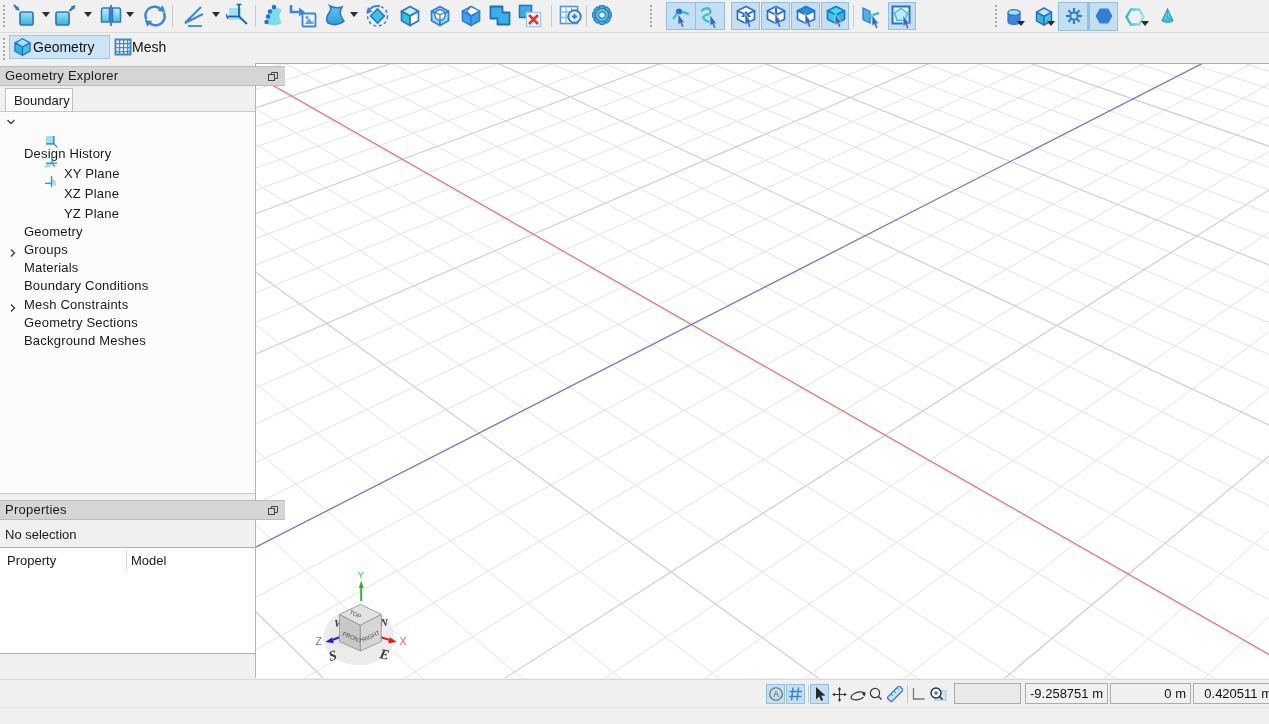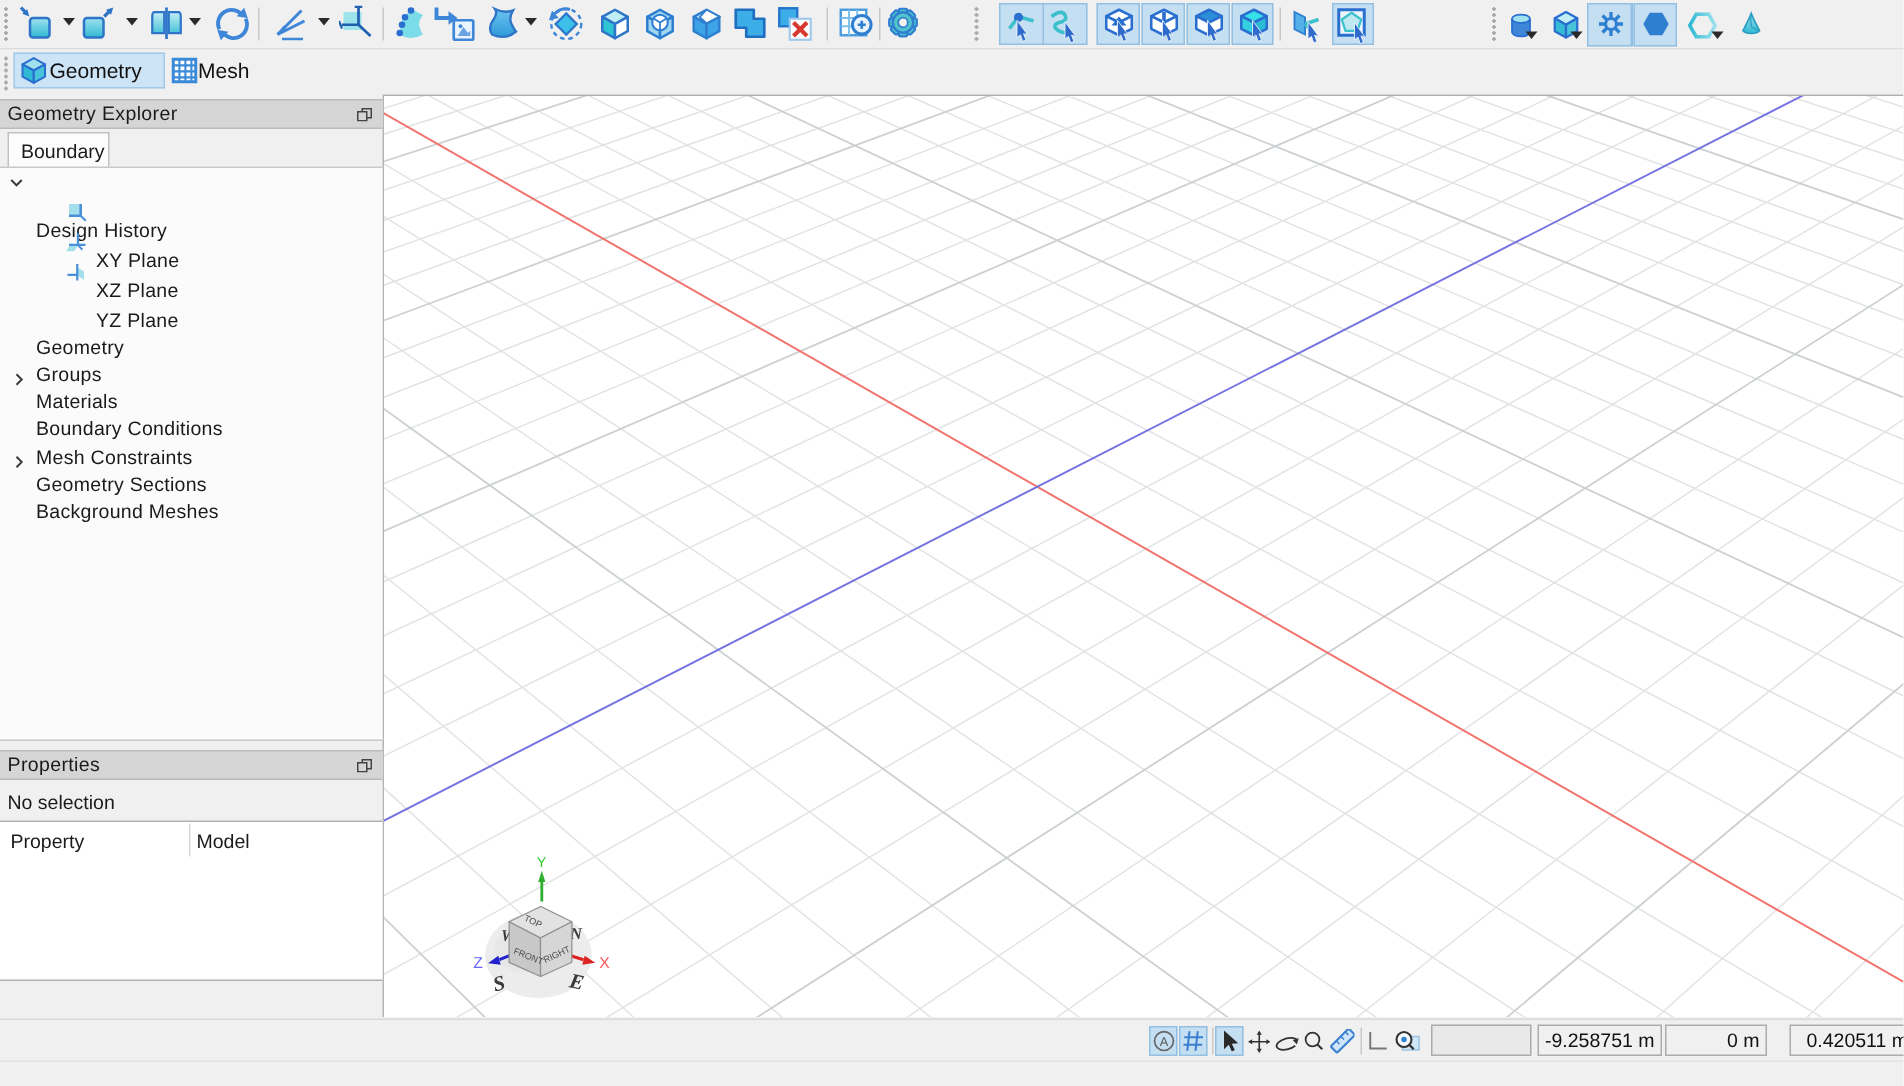--- a/index.html
+++ b/index.html
@@ -9,21 +9,21 @@
   background-image:radial-gradient(circle, #a8a8a8 1px, transparent 1.4px);
   background-size:4px 4px; }
 .tsep { width:1px; height:22px; top:5px; background:#c8c8c8; }
 .ddown { width:0; height:0; border-left:4.5px solid transparent; border-right:4.5px solid transparent; border-top:5.5px solid #2a2a2a; }
 #toolbar .ddown { top:12px; }
 #tabrow { left:0; top:33px; width:1269px; height:30px; background:#f0f0f0; position:absolute; }
 .tab { top:2px; height:24px; display:flex; align-items:center; font-size:14px; color:#111; position:absolute; }
 #tab-geom { left:9px; width:101px; background:#cde3f6; border:1px solid #a3c7e8; padding-left:3px; }
 #tab-mesh { left:110px; width:70px; padding-left:4px; }
 #leftpanel { left:0; top:63px; width:256px; height:615px; background:#f0f0f0; border-right:1px solid #b4b4b4; position:absolute; }
-.ptitle { left:0; width:255px; height:20px; background:#d5d5d5; border-top:1px solid #bcbcbc; border-bottom:1px solid #bcbcbc; font-size:13px; letter-spacing:0.25px; color:#1a1a1a; line-height:18px; padding-left:5px; position:absolute; }
+.ptitle { left:0; width:285px; height:20px; background:#d5d5d5; border-top:1px solid #bcbcbc; border-bottom:1px solid #bcbcbc; font-size:13px; letter-spacing:0.25px; color:#1a1a1a; line-height:18px; padding-left:5px; position:absolute; }
 .floatico { position:absolute; right:7px; top:5px; width:10px; height:9px; }
 #explorer-tab { left:5px; top:25px; width:68px; height:24px; background:#fcfcfc; border:1px solid #c0c0c0; border-bottom:none; font-size:13px; color:#1a1a1a; line-height:24px; padding-left:8px; position:absolute; }
 #treepane { left:0; top:48px; width:255px; height:383px; background:#fbfbfb; border-top:1px solid #c8c8c8; border-bottom:1px solid #c8c8c8; position:absolute; }
 .trow { position:absolute; left:0; width:255px; height:19px; font-size:13px; letter-spacing:0.2px; color:#1a1a1a; line-height:19px; }
 .tlabel { position:absolute; top:0; white-space:nowrap;margin-top:32px; }
 #prop-noselect { left:0; top:459px; width:255px; height:24px; font-size:13px; color:#1a1a1a; line-height:26px; padding-left:5px; background:#f0f0f0; position:absolute; }
 #prop-table { left:0; top:484px; width:255px; height:107px; background:#fff; border-top:1px solid #b0b0b0; border-bottom:1px solid #b0b0b0; position:absolute; }
 #prop-table .col { position:absolute; top:0; height:23px; font-size:13px; color:#1a1a1a; line-height:26px; }
 #prop-div { position:absolute; left:126px; top:1px; width:1px; height:22px; background:#d8d8d8; }
 #viewport { left:256px; top:63px; width:1013px; height:615px; background:#fff; border-top:1px solid #b0b0b0; position:absolute; overflow:hidden; }
@@ -425,16 +425,16 @@
       <path d="M2.5 1 L2.5 12 L13.5 12" fill="none" stroke="#777" stroke-width="1.3"></path>
     </svg>
     <svg class="abs" style="left:929px;top:6px" width="18" height="17" viewBox="0 0 18 17">
       <rect x="6" y="5" width="11" height="9" fill="#cfe6f8" stroke="#9cc4e4" stroke-width="1"></rect>
       <circle cx="7" cy="7" r="5" fill="#f6fafd" stroke="#333" stroke-width="1.4"></circle>
       <circle cx="7" cy="7" r="1.8" fill="#2a7fd0"></circle>
       <line x1="10.5" y1="10.5" x2="13.5" y2="13.5" stroke="#333" stroke-width="1.6"></line>
     </svg>
     <div class="sbox abs" style="left:954px;width:67px;background:#e9e9e9"></div>
     <div class="sbox coord abs" style="left:1025px;width:83px;">-9.258751 m</div>
-    <div class="sbox coord abs" style="left:1110px;width:68px;padding-left:27px;">0 m</div>
+    <div class="sbox coord abs" style="left:1110px;width:81px;padding-left:27px;">0 m</div>
     <div class="sbox coord abs" style="left:1193px;width:84px;">0.420511 m</div>
   </div>
 <div id="bottomstrip"></div>
 
 </body></html>

